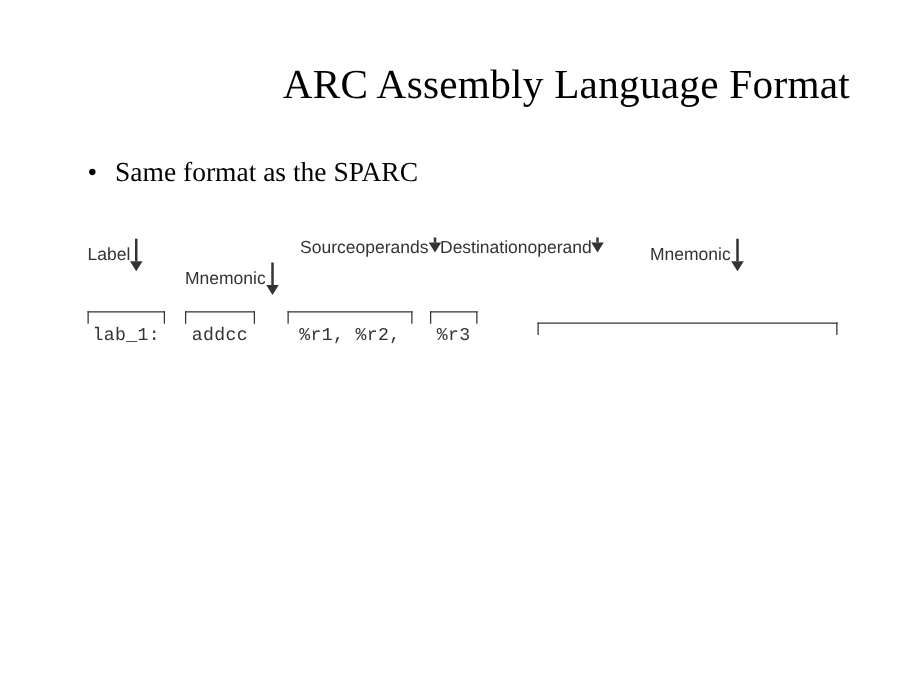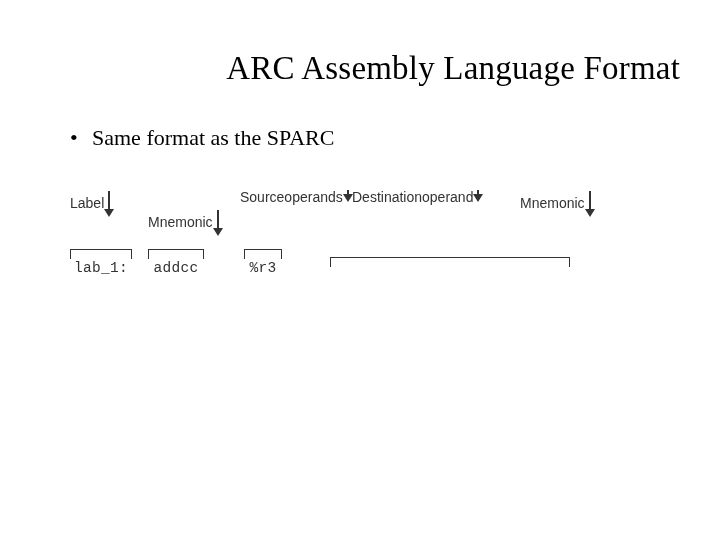--- a/index.html
+++ b/index.html
@@ -188,20 +188,24 @@
       <span class="seg" style="width:62px;">
         <span class="brk"></span>
         <span class="txt">lab_1:</span>
       </span>
       <span class="gap" style="width:16px;"></span>
       <span class="seg" style="width:56px;">
         <span class="brk"></span>
         <span class="txt">addcc</span>
       </span>
       <span class="gap" style="width:26px;"></span>
+      <span class="seg" style="width:100px;">
+        <span class="brk"></span>
+        <span class="txt">%r1, %r2,</span>
+      </span>
       <span class="gap" style="width:14px;"></span>
       <span class="seg" style="width:38px;">
         <span class="brk"></span>
         <span class="txt">%r3</span>
       </span>
       <span class="gap" style="width:48px;"></span>
       <span class="seg" style="width:240px;">
         <span class="brk"></span>
       </span>
     </div>

